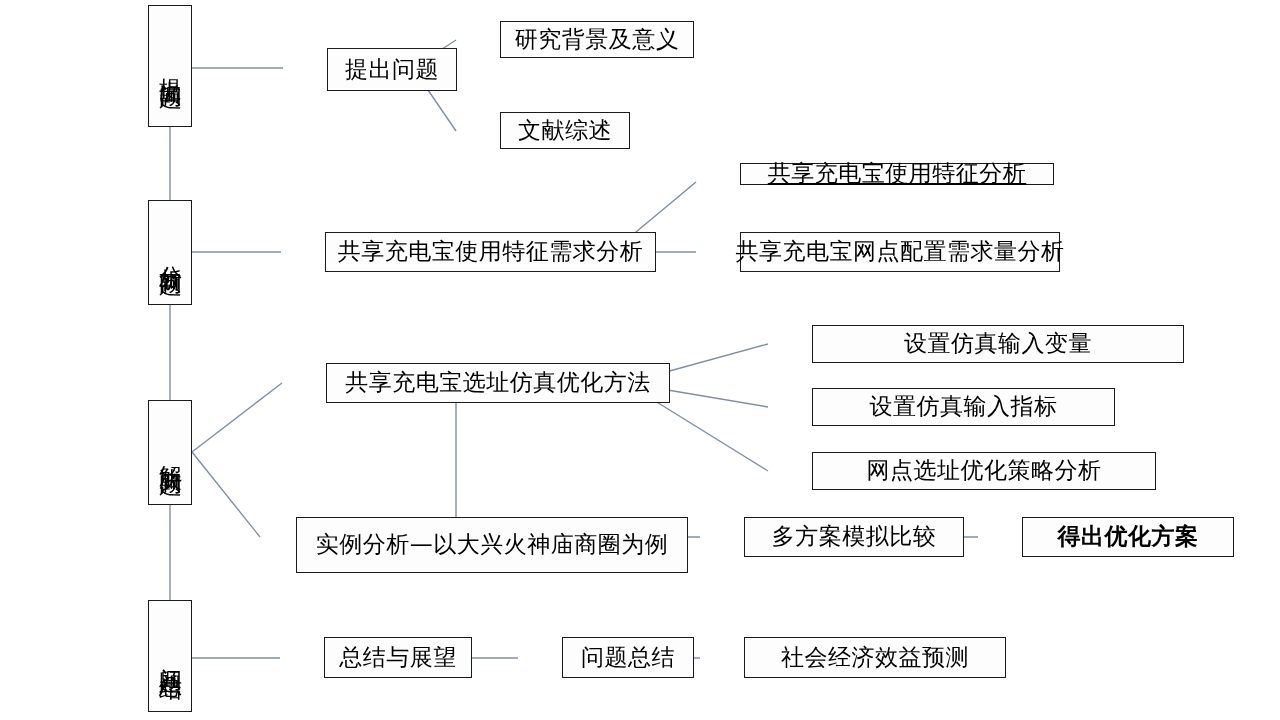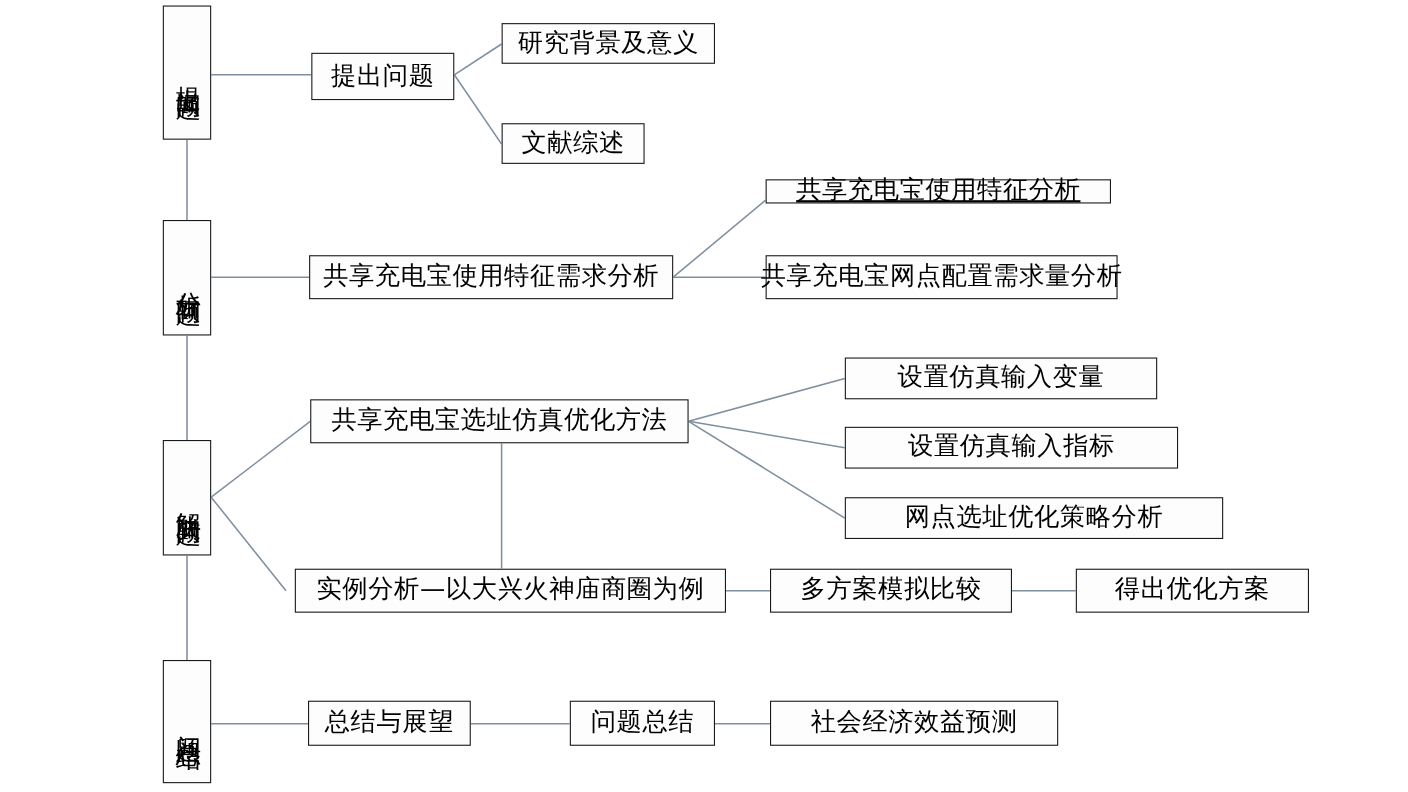--- a/index.html
+++ b/index.html
@@ -32,20 +32,21 @@
     justify-content: center;
     color: #000000;
     line-height: 1.12;
     z-index: 3;
   }
   .node.h {
     font-size: 23px;
     letter-spacing: 0.5px;
     padding: 0 26px;
     white-space: nowrap;
+    margin-left: 44px;
   }
   .node.v {
     font-size: 23px;
     writing-mode: vertical-rl;
     text-orientation: upright;
     letter-spacing: 3px;
     padding: 4px 0;
   }
   .node.v span {
     writing-mode: vertical-rl;
@@ -106,36 +107,36 @@
       </div>
       <div class="node h" style="left: 696px; top: 163px; width: 314px; height: 22px; border-color: rgb(26, 26, 26); text-decoration: underline;">
         <span>共享充电宝使用特征分析</span>
       </div>
       <div class="node h" style="left: 696px; top: 232px; width: 320px; height: 40px; border-color: rgb(26, 26, 26);">
         <span>共享充电宝网点配置需求量分析</span>
       </div>
       <div class="node h" style="left: 282px; top: 363px; width: 344px; height: 40px; border-color: rgb(26, 26, 26); justify-content: center;">
         <span>共享充电宝选址仿真优化方法</span>
       </div>
-      <div class="node h" style="left: 768px; top: 325px; width: 284px; height: 38px; border-color: rgb(26, 26, 26);">
+      <div class="node h" style="left: 768px; top: 325px; width: 372px; height: 38px; border-color: rgb(26, 26, 26);">
         <span>设置仿真输入变量</span>
       </div>
       <div class="node h" style="left: 768px; top: 388px; width: 303px; height: 38px; border-color: rgb(26, 26, 26);">
         <span>设置仿真输入指标</span>
       </div>
       <div class="node h" style="left: 768px; top: 452px; width: 344px; height: 38px; border-color: rgb(26, 26, 26);">
         <span>网点选址优化策略分析</span>
       </div>
-      <div class="node h" style="left: 268px; top: 517px; width: 392px; height: 40px; border-color: rgb(26, 26, 26);">
+      <div class="node h" style="left: 252px; top: 517px; width: 392px; height: 56px; border-color: rgb(26, 26, 26);">
         <span>实例分析—以大兴火神庙商圈为例</span>
       </div>
       <div class="node h" style="left: 700px; top: 517px; width: 220px; height: 40px; border-color: rgb(26, 26, 26); justify-content: center;">
         <span>多方案模拟比较</span>
       </div>
-      <div class="node h" style="left: 978px; top: 517px; width: 212px; height: 40px; border-color: rgb(26, 26, 26);">
+      <div class="node h" style="left: 978px; top: 517px; width: 212px; height: 40px; border-color: rgb(26, 26, 26); font-weight: bold;">
         <span>得出优化方案</span>
       </div>
       <div class="node h" style="left: 280px; top: 637px; width: 148px; height: 41px; border-color: rgb(26, 26, 26);">
         <span>总结与展望</span>
       </div>
       <div class="node h" style="left: 518px; top: 637px; width: 132px; height: 41px; border-color: rgb(26, 26, 26);">
         <span>问题总结</span>
       </div>
       <div class="node h" style="left: 700px; top: 637px; width: 262px; height: 41px; border-color: rgb(26, 26, 26);">
         <span>社会经济效益预测</span>

